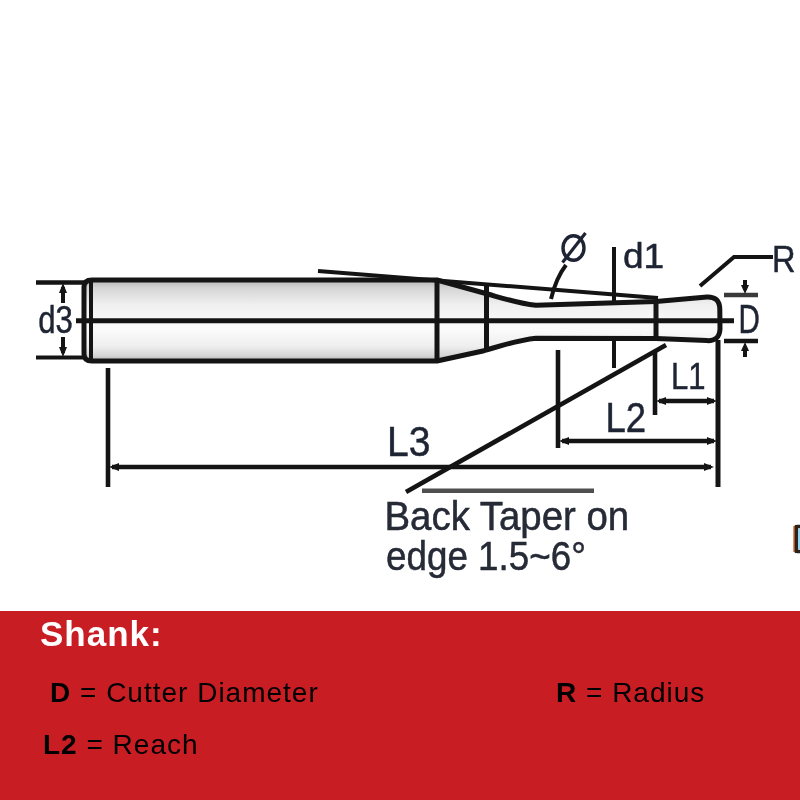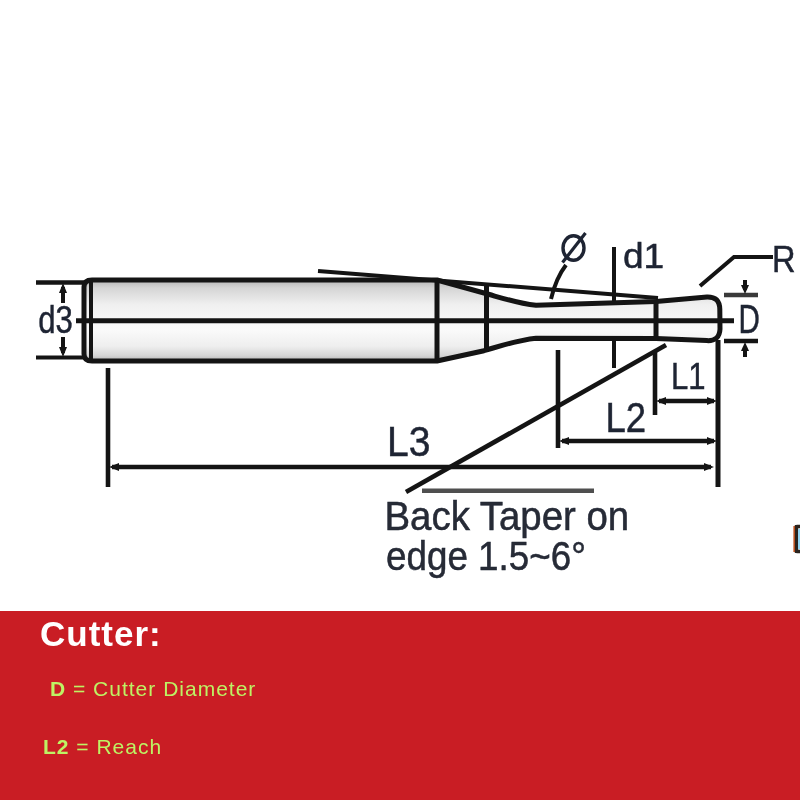--- a/index.html
+++ b/index.html
@@ -1,19 +1,19 @@
 <!DOCTYPE html>
 <html><head>
 <meta charset="utf-8">
 <style>
   html,body{margin:0;padding:0;background:#ffffff;width:800px;height:800px;overflow:hidden;}
   body{font-family:"Liberation Sans", sans-serif;}
   .legend{position:absolute;left:0;top:611px;width:800px;height:189px;background:#c91d24;filter:blur(0.3px);}
   .ltitle{position:absolute;left:40px;top:3px;color:#fff;font-size:35px;font-weight:bold;letter-spacing:1px;}
-  .litem{position:absolute;color:#bef264;font-size:21px;letter-spacing:1px;white-space:nowrap;}
+  .litem{position:absolute;color:#000000;font-size:28px;letter-spacing:1px;white-space:nowrap;}
 </style>
 </head>
 <body>
 <svg style="filter:blur(0.7px)" width="800" height="611" viewBox="0 0 800 611">
   <defs>
     <linearGradient id="g" x1="0" y1="0" x2="0" y2="1">
       <stop offset="0" stop-color="#b5b5b5"></stop>
       <stop offset="0.1" stop-color="#d5d5d5"></stop>
       <stop offset="0.3" stop-color="#efefef"></stop>
       <stop offset="0.5" stop-color="#f8f8f8"></stop>
@@ -95,17 +95,18 @@
     <text transform="translate(738.5,333) scale(0.74,1)" font-size="40">D</text>
     <text transform="translate(671,389) scale(0.84,1)" font-size="37">L1</text>
     <text transform="translate(605.5,432) scale(0.87,1)" font-size="42">L2</text>
     <text transform="translate(387,456) scale(0.93,1)" font-size="42">L3</text>
     <text transform="translate(384.5,530) scale(0.96,1)" font-size="40" fill="#272b36">Back Taper on</text>
     <text transform="translate(386,570) scale(0.92,1)" font-size="40" fill="#272b36">edge 1.5~6°</text>
   </g>
 </svg>
 
 <div class="legend">
-  <div class="ltitle">Cutter:</div>
+  <div class="ltitle">Shank:</div>
   <div class="litem" style="left:50px;top:65.5px;"><b>D</b> = Cutter Diameter</div>
-  <div class="litem" style="left:43px;top:124px;"><b>L2</b> = Reach</div>
+  <div class="litem" style="left:43px;top:118px;"><b>L2</b> = Reach</div>
+  <div class="litem" style="left:556px;top:65.5px;"><b>R</b> = Radius</div>
 </div>
 
 
 </body></html>

